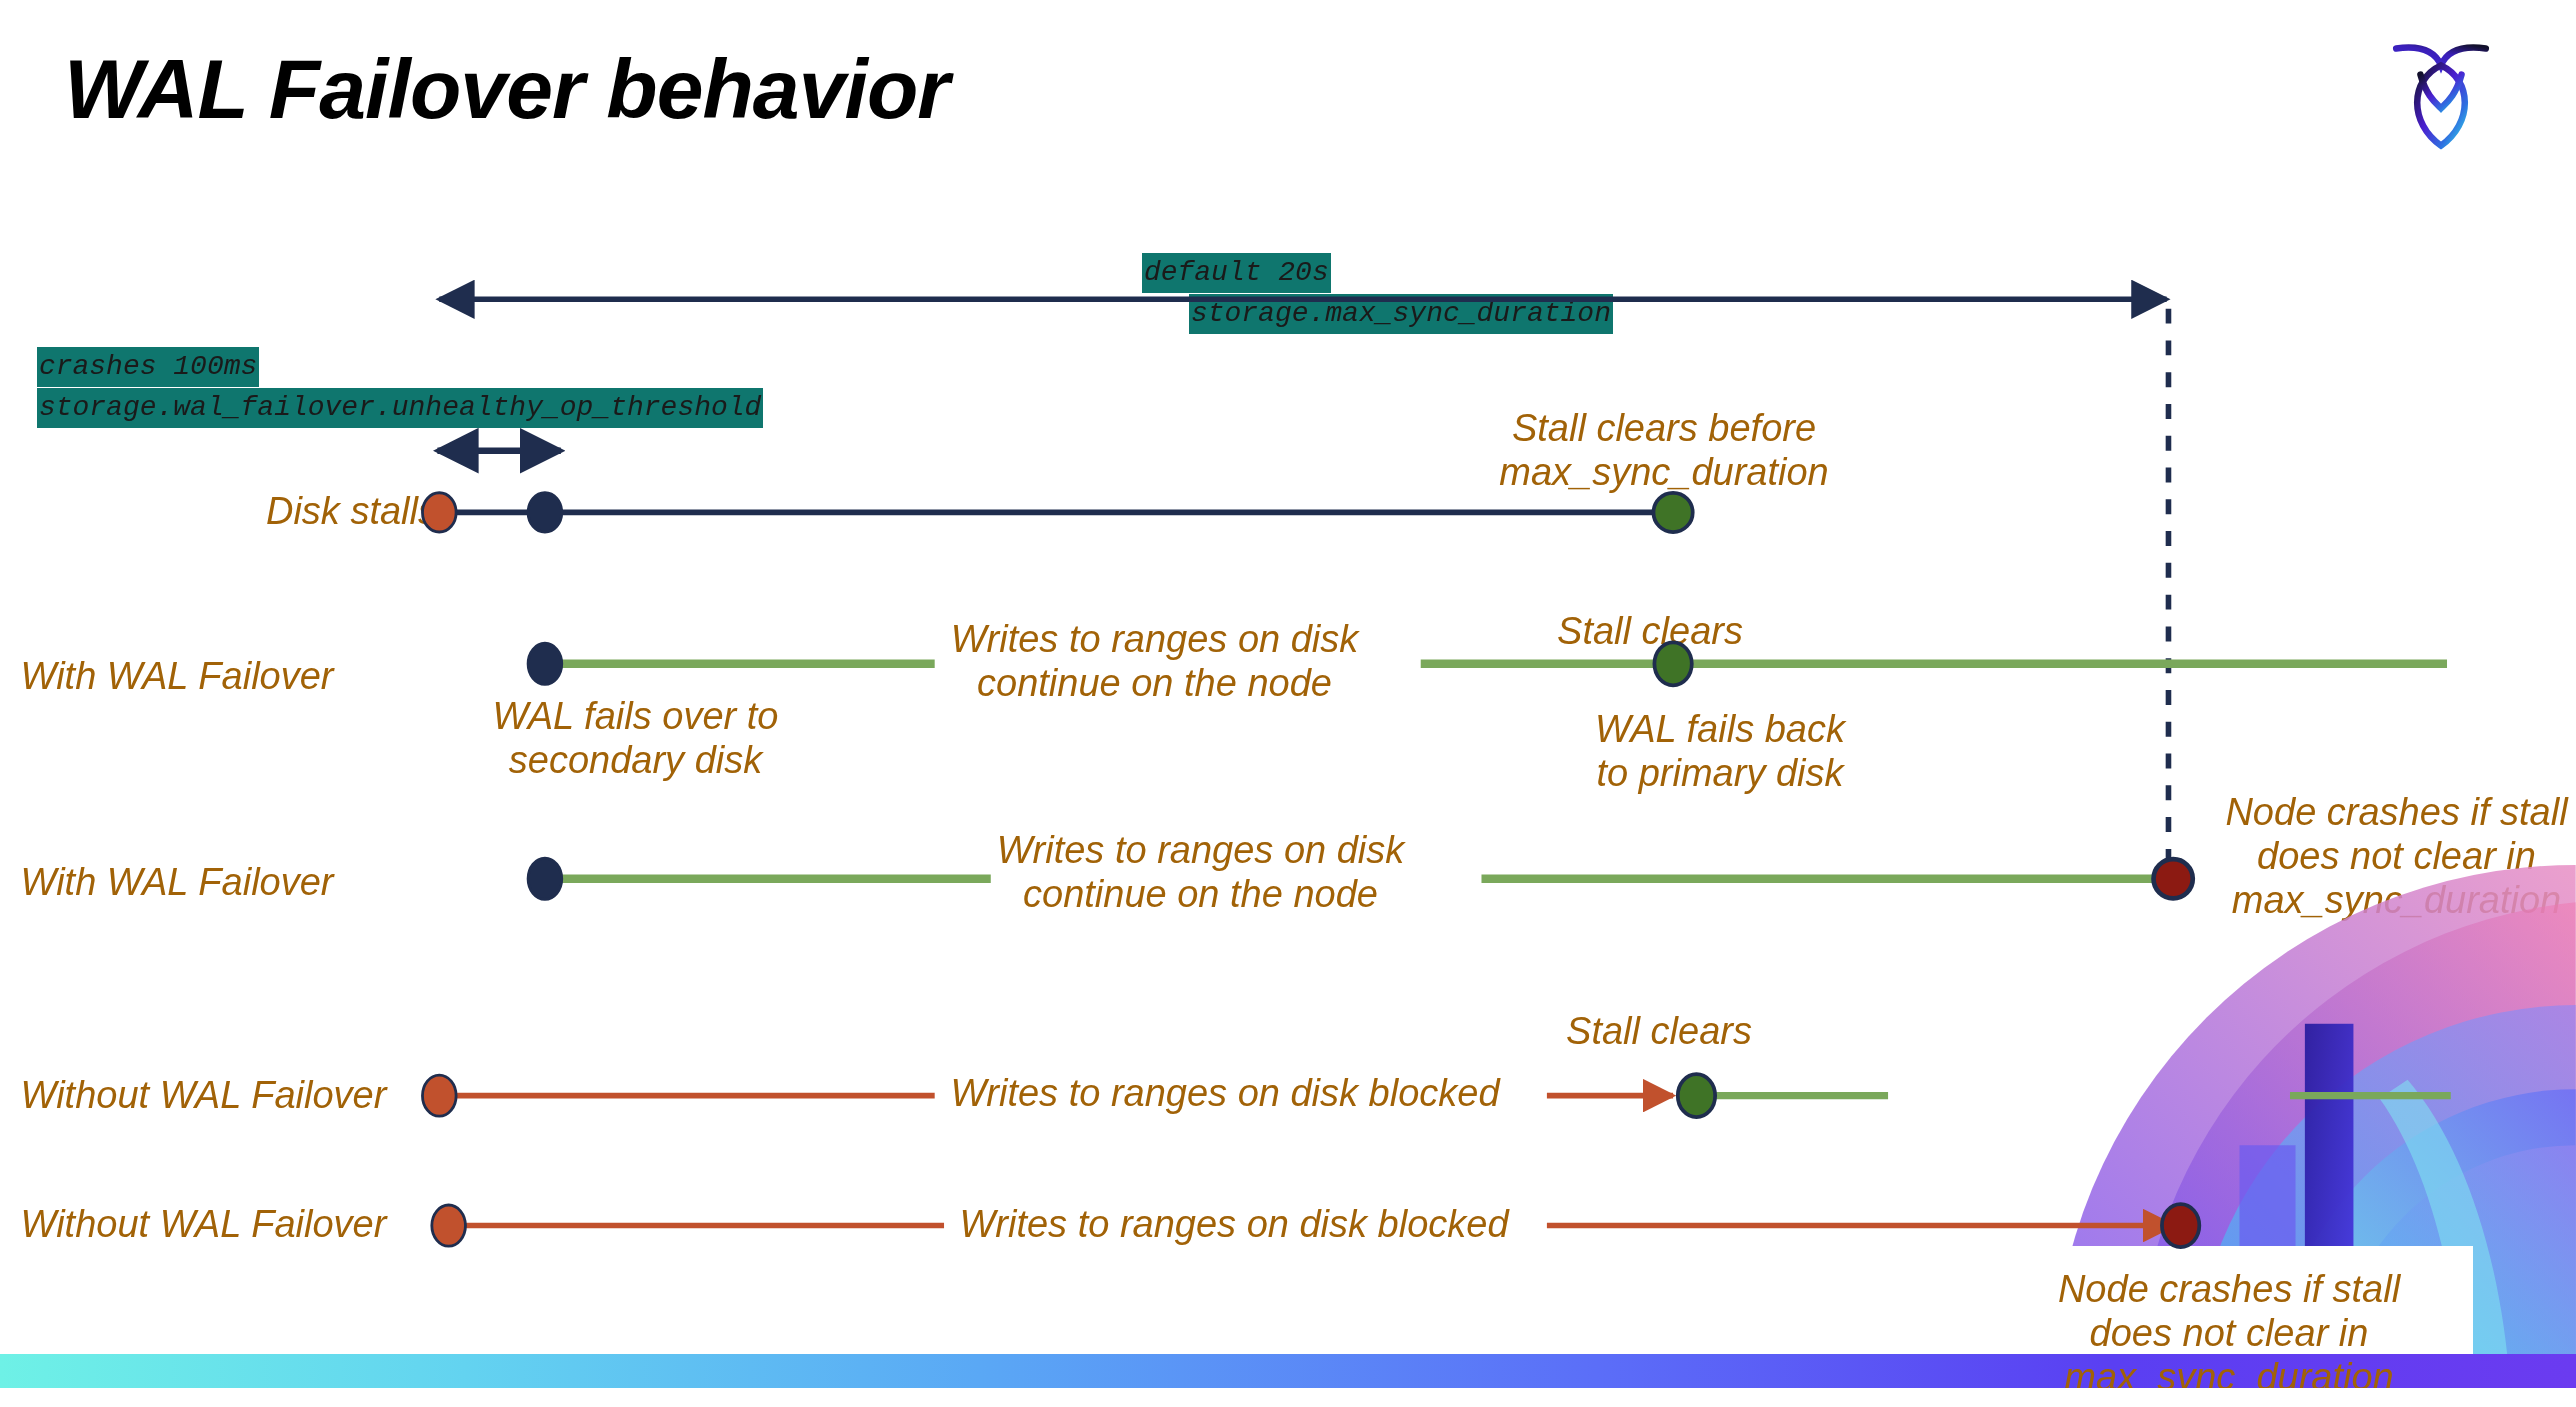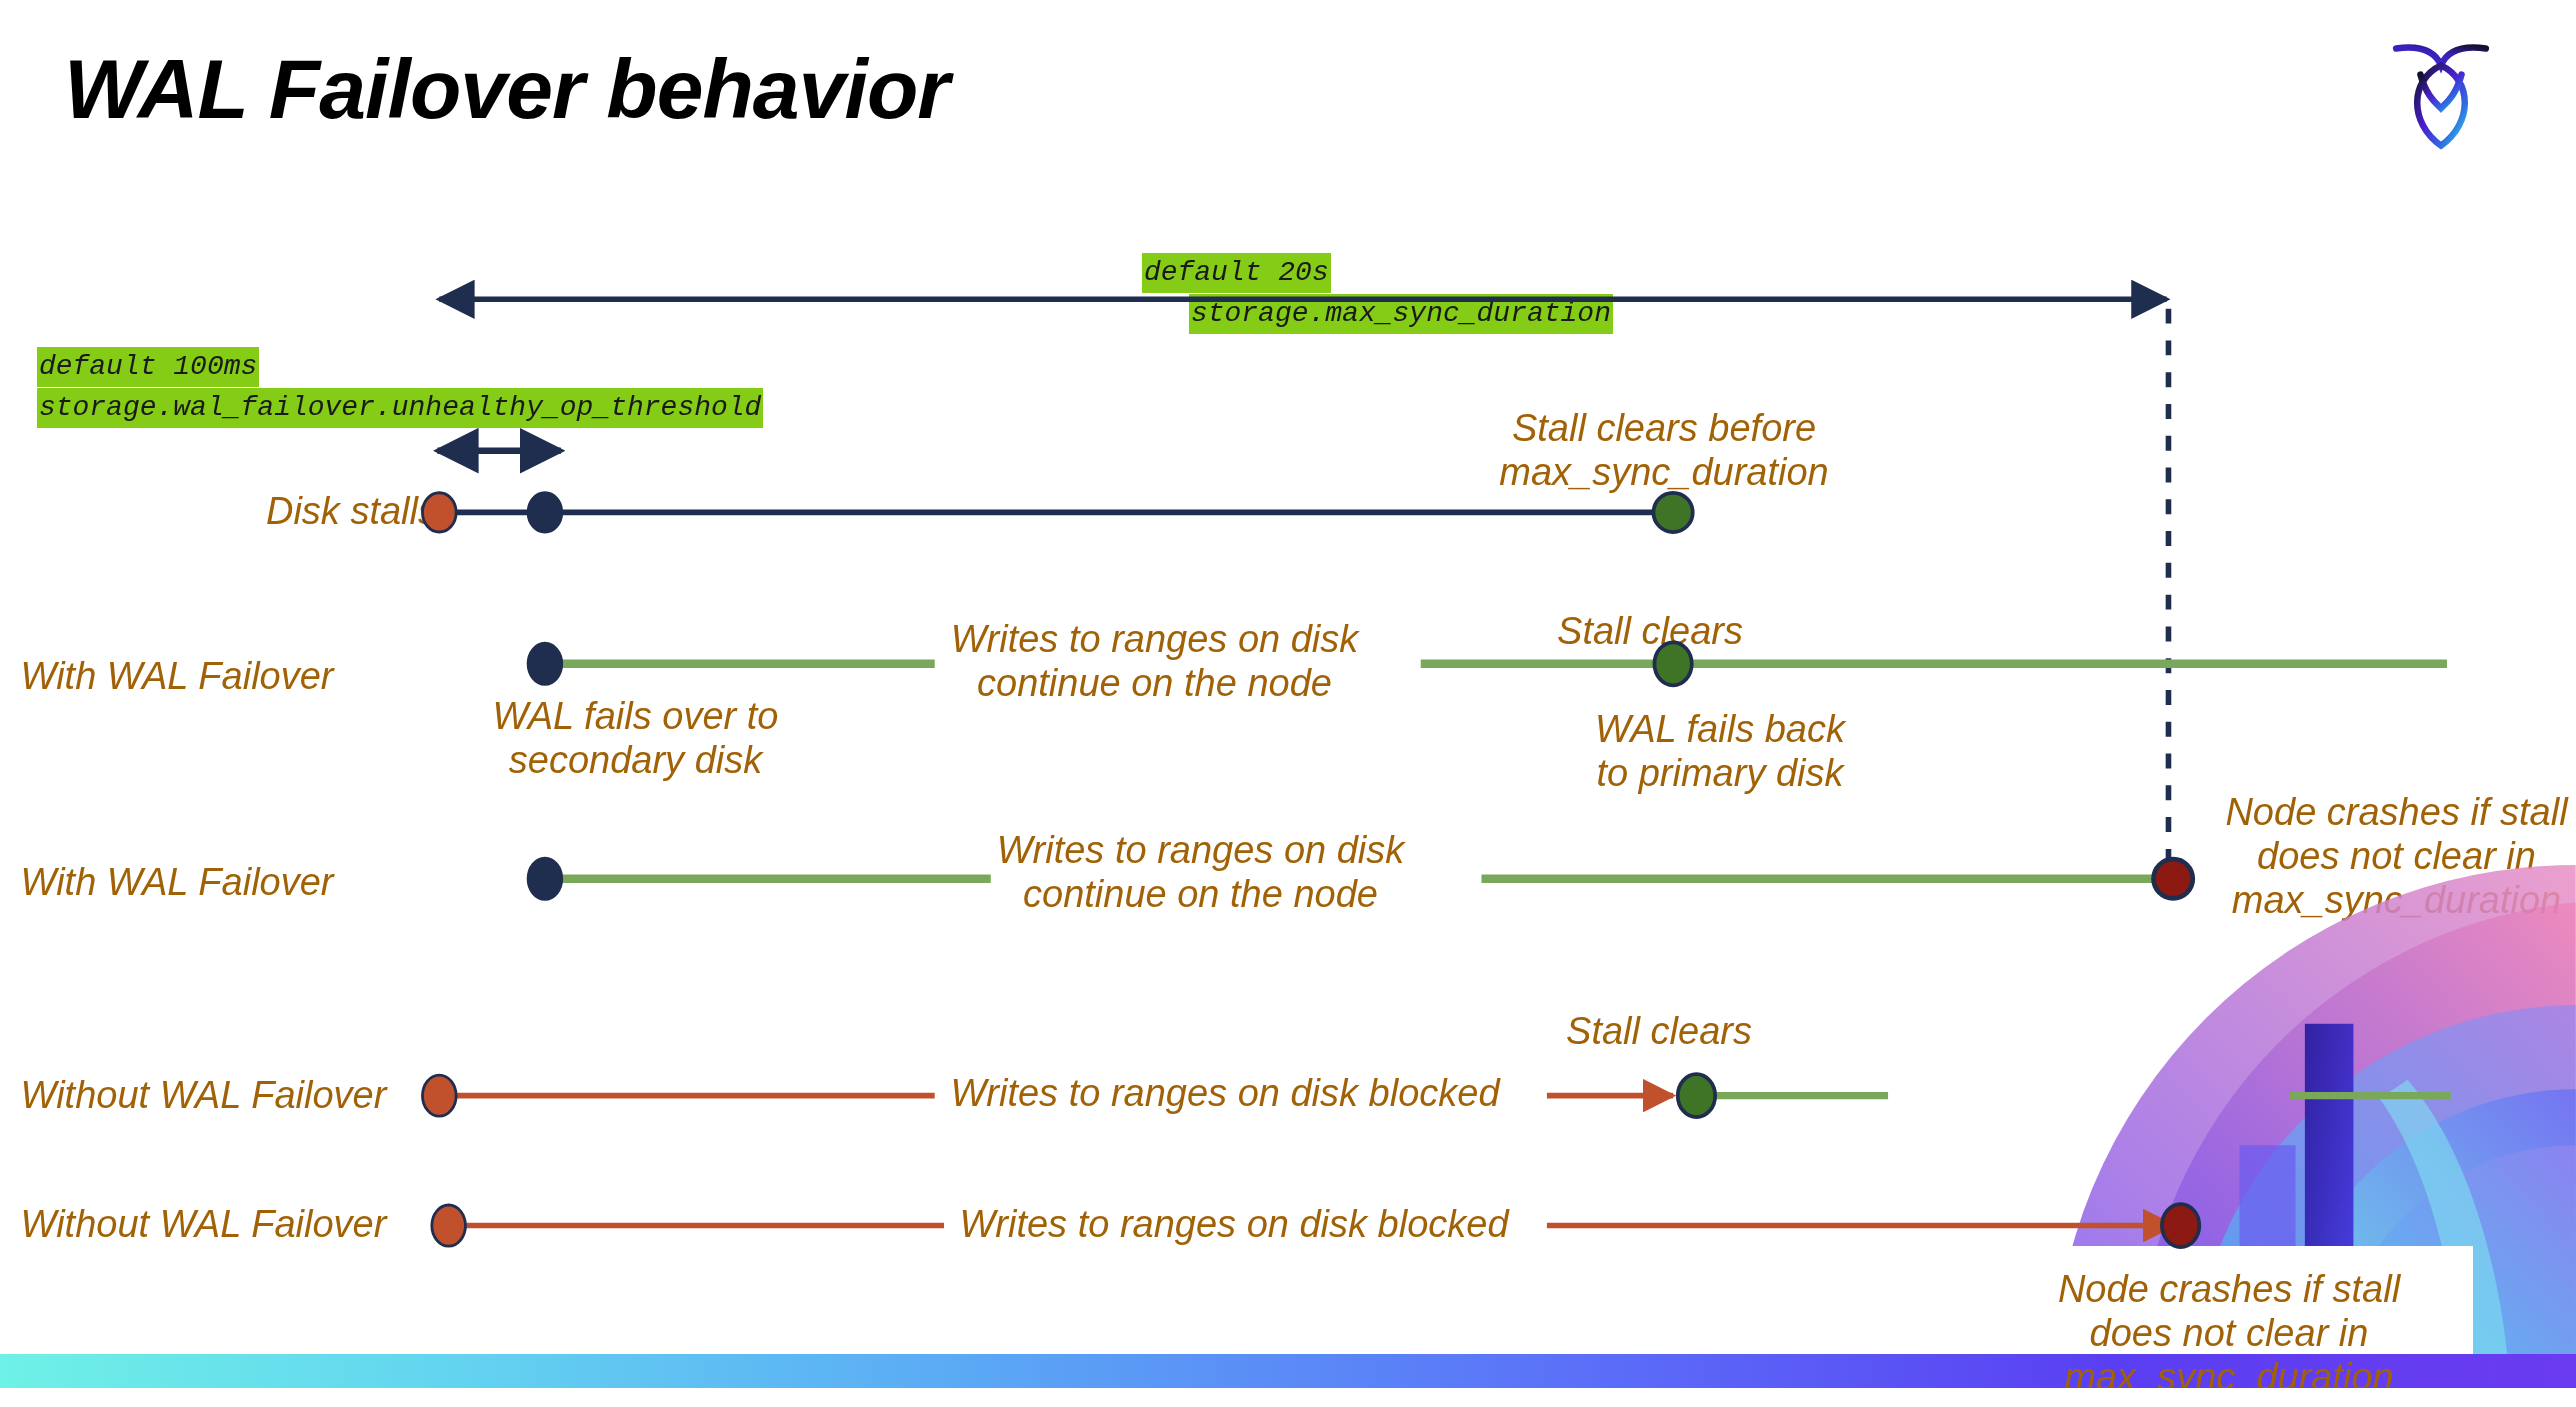--- a/index.html
+++ b/index.html
@@ -20,21 +20,21 @@
     white-space:nowrap;
   }
 
   
   .logo{position:absolute;left:2385px;top:28px;width:112px;height:126px;}
 
   
   .code{
     position:absolute;
     font-family:"Liberation Mono","DejaVu Sans Mono",monospace;
-    font-size:28px;color:#1a1a1a;background:#84cc16;
+    font-size:28px;color:#1a1a1a;background:#0f766e;
     line-height:1.42;white-space:nowrap;padding:0 1.9px;
   }
 
   
   .txt{
     position:absolute;color:#a16207;
     font-size:38px;line-height:1.16;
     white-space:pre-line;
   }
   .txt.c{text-align:center;}
@@ -78,21 +78,21 @@
       <path d="M12 22 C40 18 54 26 60 40 C66 26 80 18 108 22" fill="none" stroke="url(#lgB)" stroke-width="7" stroke-linecap="round"></path>
       <path d="M60 40 C94 56 94 102 60 126 C26 102 26 56 60 40 Z" fill="none" stroke="url(#lgA)" stroke-width="7"></path>
       <path d="M38 50 C44 72 54 80 60 86 C66 80 76 72 82 50" fill="none" stroke="url(#lgA)" stroke-width="7" stroke-linecap="round"></path>
       <path d="M60 86 L60 126" fill="none" stroke="url(#lgA)" stroke-width="7" stroke-linecap="round"></path>
     </svg>
   </div>
 
   <div class="code" style="left:1142px;top:253px;">default 20s</div>
   <div class="code" style="left:1142px;top:294px;margin-left:47px;">storage.max_sync_duration</div>
 
-  <div class="code" style="left:37px;top:347px;">default 100ms</div>
+  <div class="code" style="left:37px;top:347px;">crashes 100ms</div>
   <div class="code" style="left:37px;top:388px;">storage.wal_failover.unhealthy_op_threshold</div>
 
   <div class="txt l" style="left:222px;top:489px;width:215px;text-align:right;">Disk stalls</div>
 
   <div class="txt l" style="left:20.6px;top:654px;width:417px;text-align:left;">With WAL Failover</div>
 
   <div class="txt l" style="left:20.6px;top:860px;width:417px;text-align:left;">With WAL Failover</div>
 
   <div class="txt l" style="left:20.6px;top:1073px;width:417px;text-align:left;">Without WAL Failover</div>
 

